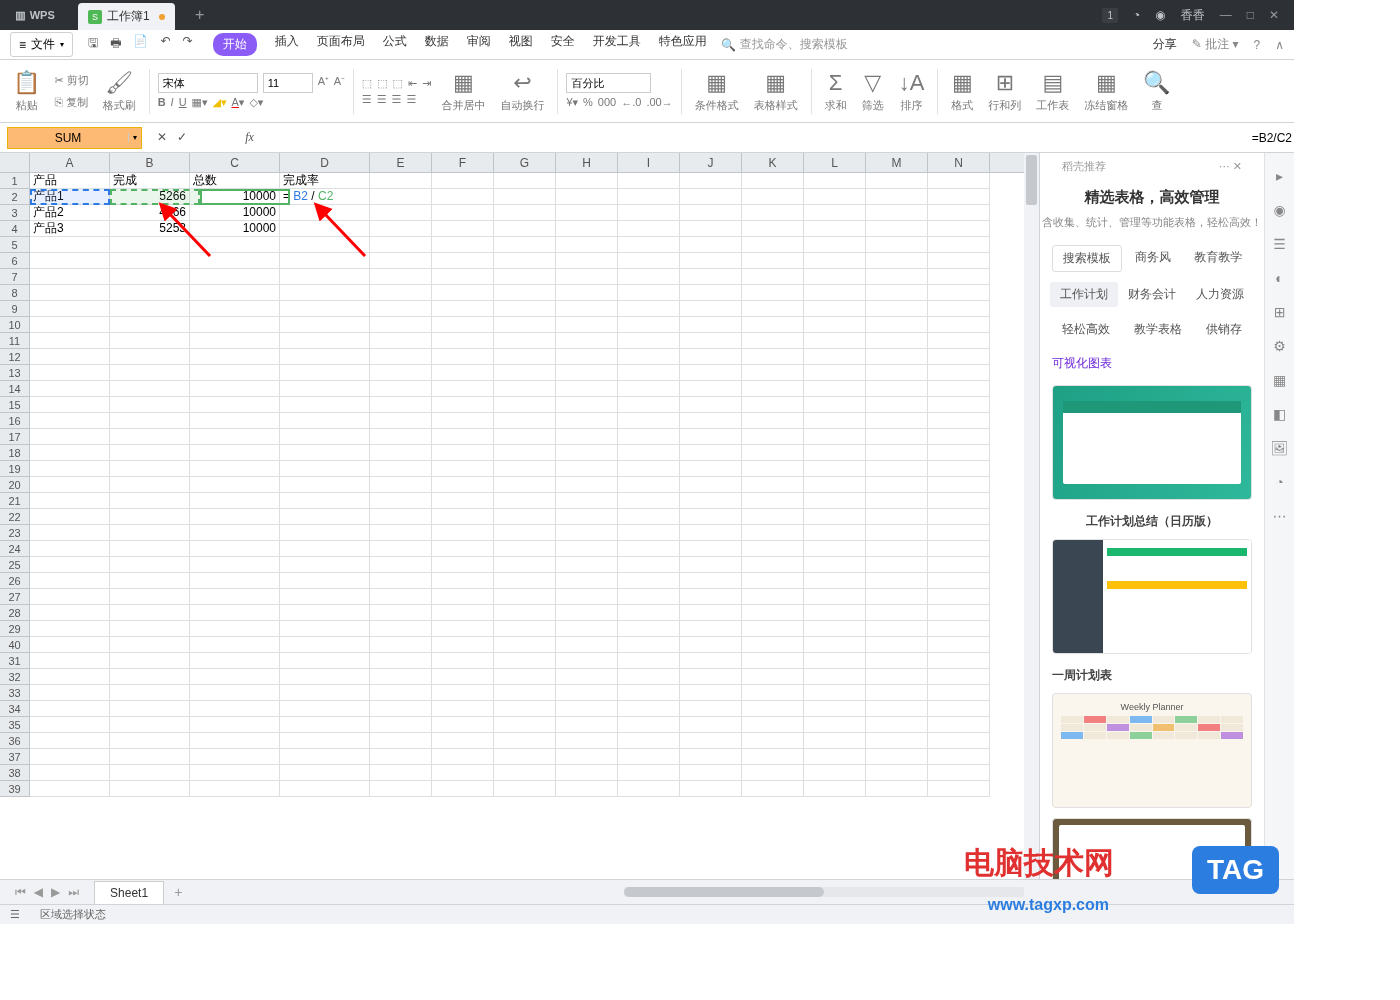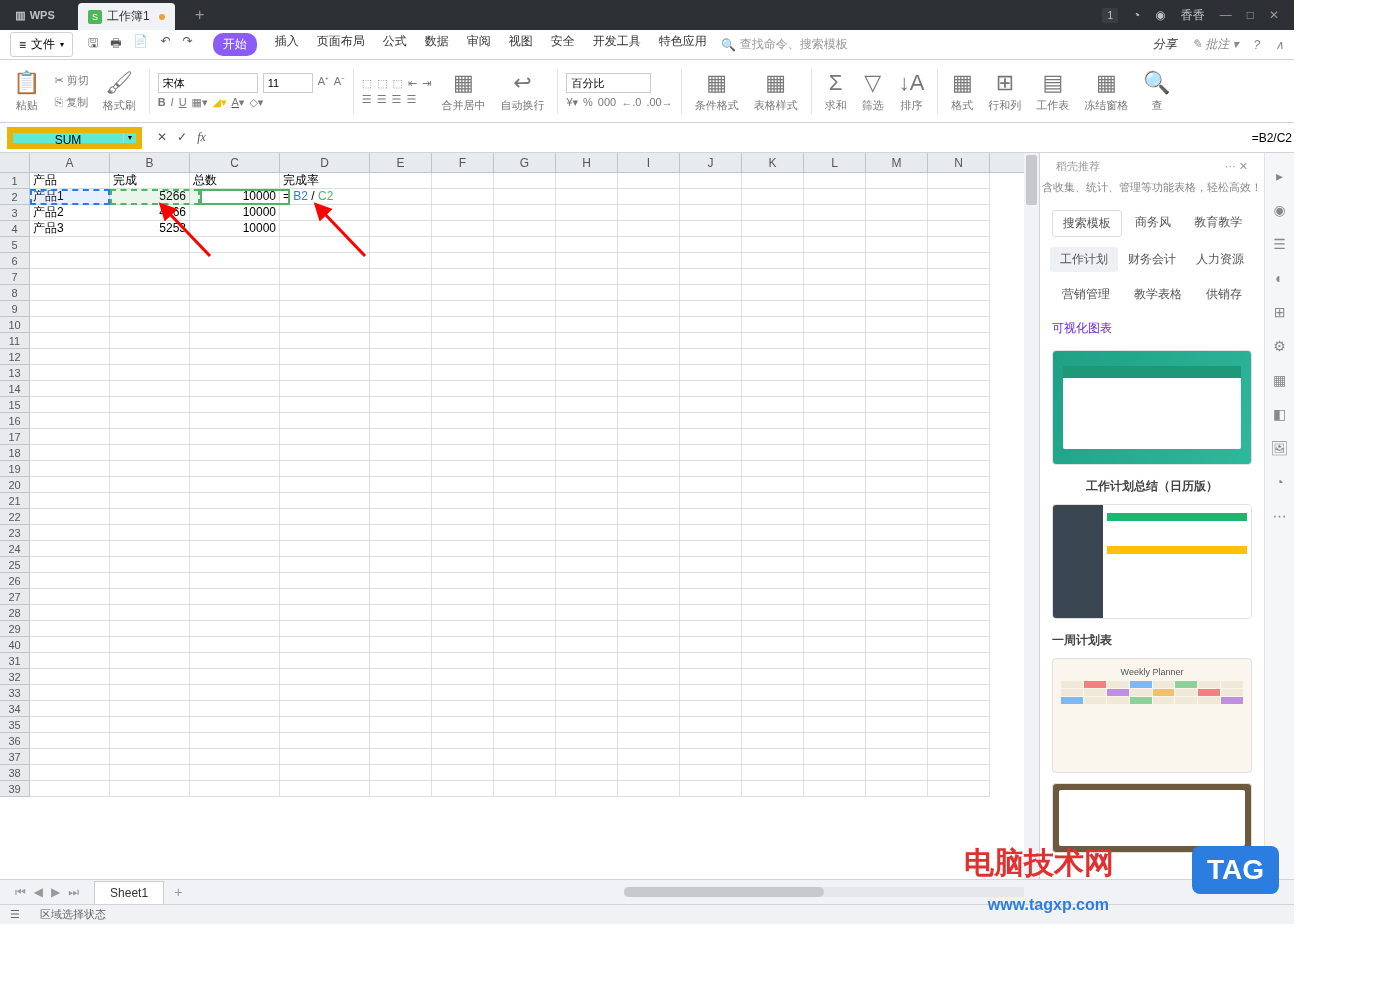--- a/index.html
+++ b/index.html
@@ -19,36 +19,36 @@
 
 
 .menubar { height: 30px; background: #fff; border-bottom: 1px solid #d0d3d7; display: flex; align-items: center; padding: 0 10px; font-size: 12px; }
 .menu-file { display: flex; align-items: center; gap: 5px; padding: 3px 8px; border: 1px solid #d0d0d0; border-radius: 3px; }
 .menu-icons { display: flex; gap: 12px; margin-left: 15px; color: #555; }
 .menu-icons span { cursor: pointer; }
 .menu-tabs { display: flex; gap: 18px; margin-left: 20px; }
 .menu-tab { cursor: pointer; color: #333; }
 .menu-tab.active { background: #8b5cf6; color: white; padding: 3px 10px; border-radius: 10px; }
 .menu-search { margin-left: 15px; color: #999; display: flex; align-items: center; gap: 3px; }
-.menu-right { margin-left: auto; display: flex; align-items: center; gap: 15px; color: #888; font-style: italic; }
+.menu-right { margin-left: auto; display: flex; align-items: center; gap: 15px; color: #888; }
 
 
 .ribbon { height: 63px; background: #fff; border-bottom: 1px solid #d0d3d7; display: flex; align-items: center; padding: 0 8px; font-size: 11px; color: #787878; gap: 5px; }
 .ribbon-group { display: flex; flex-direction: column; align-items: center; gap: 2px; padding: 0 5px; }
 .ribbon-divider { width: 1px; height: 45px; background: #e0e2e5; margin: 0 3px; }
 .ribbon-btn { display: flex; align-items: center; gap: 3px; padding: 2px 4px; cursor: pointer; }
 .ribbon-vertical { display: flex; flex-direction: column; gap: 3px; }
 .font-select { width: 100px; height: 20px; border: 1px solid #ccc; font-size: 11px; padding: 0 4px; background: white; }
 .size-select { width: 50px; height: 20px; border: 1px solid #ccc; font-size: 11px; padding: 0 4px; background: white; }
 .fmt-row { display: flex; gap: 5px; }
 .big-icon { font-size: 22px; }
 
 
 .formula-bar { height: 30px; background: #fff; border-bottom: 1px solid #d0d3d7; display: flex; align-items: center; font-size: 12px; }
-.name-box { width: 135px; height: 22px; border: 6px solid #eab308; margin-left: 7px; text-align: center; display: flex; justify-content: center; background: #5eead4; }
+.name-box { width: 135px; height: 22px; border: 1px solid #eab308; margin-left: 7px; text-align: center; display: flex; align-items: center; justify-content: center; background: #fdba74; }
 .name-box-arrow { border-left: 1px solid #ccc; padding: 0 4px; font-size: 8px; }
 .fb-icons { display: flex; gap: 10px; margin-left: 15px; color: #555; }
 .fb-input { flex: 1; margin-left: 10px; padding: 2px; text-align: right; }
 
 
 .grid-wrap { position: relative; display: flex; height: calc(100% - 178px); }
 .grid-main { flex: 1; position: relative; overflow: hidden; }
 
 .col-headers { display: flex; height: 20px; background: #e8ebee; border-bottom: 1px solid #bfc5ca; position: absolute; top: 0; left: 0; right: 15px; }
 .corner { width: 30px; border-right: 1px solid #bfc5ca; background: #e8ebee; }
@@ -78,21 +78,21 @@
 .arrow { position: absolute; width: 60px; height: 60px; pointer-events: none; }
 .arrow1 { top: 28px; left: 125px; }
 .arrow2 { top: 28px; left: 280px; }
 .arrow svg { width: 100%; height: 100%; }
 
 .vscroll { position: absolute; right: 0; top: 0; bottom: 0; width: 15px; background: #f0f2f5; }
 .vscroll-thumb { position: absolute; top: 2px; width: 11px; height: 50px; left: 2px; background: #c5c9ce; border-radius: 2px; }
 
 
 .right-panel { width: 225px; background: #fff; border-left: 1px solid #d0d3d7; display: flex; flex-direction: column; font-size: 12px; }
-.rp-header { padding: 6px 16px; color: #999; display: flex; justify-content: space-between; align-items: center; font-size: 11px; }
+.rp-header { padding: 6px 22px; color: #999; display: flex; justify-content: space-between; align-items: center; font-size: 11px; }
 .rp-title { text-align: center; font-size: 15px; font-weight: bold; padding: 8px; color: #333; }
 .rp-sub { text-align: center; font-size: 11px; color: #888; padding-bottom: 10px; }
 .rp-tags { display: flex; justify-content: space-around; padding: 5px 10px; }
 .rp-tag { padding: 4px 10px; color: #555; cursor: pointer; border-radius: 3px; font-family: Liberation Serif, serif; }
 .rp-tag.boxed { border: 1px solid #ddd; }
 .rp-tag.active { background: #eef0f3; }
 .rp-section-title { padding: 8px 12px; color: #6d28d9; }
 .rp-thumb { margin: 5px 12px; height: 115px; border: 1px solid #e0e0e0; border-radius: 4px; overflow: hidden; position: relative; }
 .thumb1 { background: linear-gradient(120deg, #1ea085 0%, #2fb89b 100%); }
 .thumb1-inner { position: absolute; top: 15px; left: 10px; right: 10px; bottom: 15px; background: white; border-radius: 2px; }
@@ -123,21 +123,21 @@
 .st-hscroll-thumb { position: absolute; left: 0; width: 200px; height: 10px; background: #c5c9ce; border-radius: 5px; }
 
 
 .statusbar { position: absolute; bottom: 0; left: 0; right: 0; height: 20px; background: #f0f2f5; border-top: 1px solid #d0d3d7; display: flex; align-items: center; padding: 0 10px; font-size: 11px; color: #666; gap: 20px; }
 
 
 .wm1 { position: absolute; bottom: 40px; right: 180px; font-size: 30px; font-weight: bold; color: #e03030; z-index: 100; }
 .wm2 { position: absolute; bottom: 30px; right: 15px; background: #2b7de0; color: white; font-size: 28px; font-weight: bold; padding: 8px 15px; border-radius: 8px; z-index: 100; }
 .wm3 { position: absolute; bottom: 10px; right: 185px; font-size: 16px; font-weight: bold; color: #2b7de0; z-index: 100; }
 
-.fx-icon { font-style: italic; font-family: serif; }
+.fx-icon { font-style: italic; font-family: serif; margin-left: 48px; }
 </style>
 </head>
 <body>
 
 <div class="titlebar">
   <div class="titlebar-left">
     <div class="app-logo">
       <span style="margin-right:4px">▥</span>
         <span>WPS</span>
     </div>
@@ -1041,33 +1041,34 @@
     <div class="vscroll">
         <div class="vscroll-thumb"></div>
       </div>
   </div>
 
   <div class="right-panel">
     <div class="rp-header">
       <span>稻壳推荐</span>
       <span><span>⋯</span> <span>✕</span></span>
     </div>
+    <div class="rp-title">精选表格，高效管理</div>
     <div class="rp-sub">含收集、统计、管理等功能表格，轻松高效！</div>
     <div class="rp-tags">
       <span class="rp-tag boxed" placeholder="搜索模板">搜索模板</span>
       <span class="rp-tag">商务风</span>
       <span class="rp-tag">教育教学</span>
     </div>
     <div class="rp-tags">
       <span class="rp-tag active">工作计划</span>
       <span class="rp-tag">财务会计</span>
       <span class="rp-tag">人力资源</span>
     </div>
     <div class="rp-tags">
-      <span class="rp-tag">营销管理</span>
+      <span class="rp-tag">轻松高效</span>
       <span class="rp-tag">教学表格</span>
       <span class="rp-tag">供销存</span>
     </div>
     <div class="rp-section-title">可视化图表</div>
     <div class="rp-thumb thumb1">
       <div class="thumb1-inner">
           <div class="thumb1-head"></div>
         </div>
     </div>
     <div class="rp-label" style="text-align:center">工作计划总结（日历版）</div>

